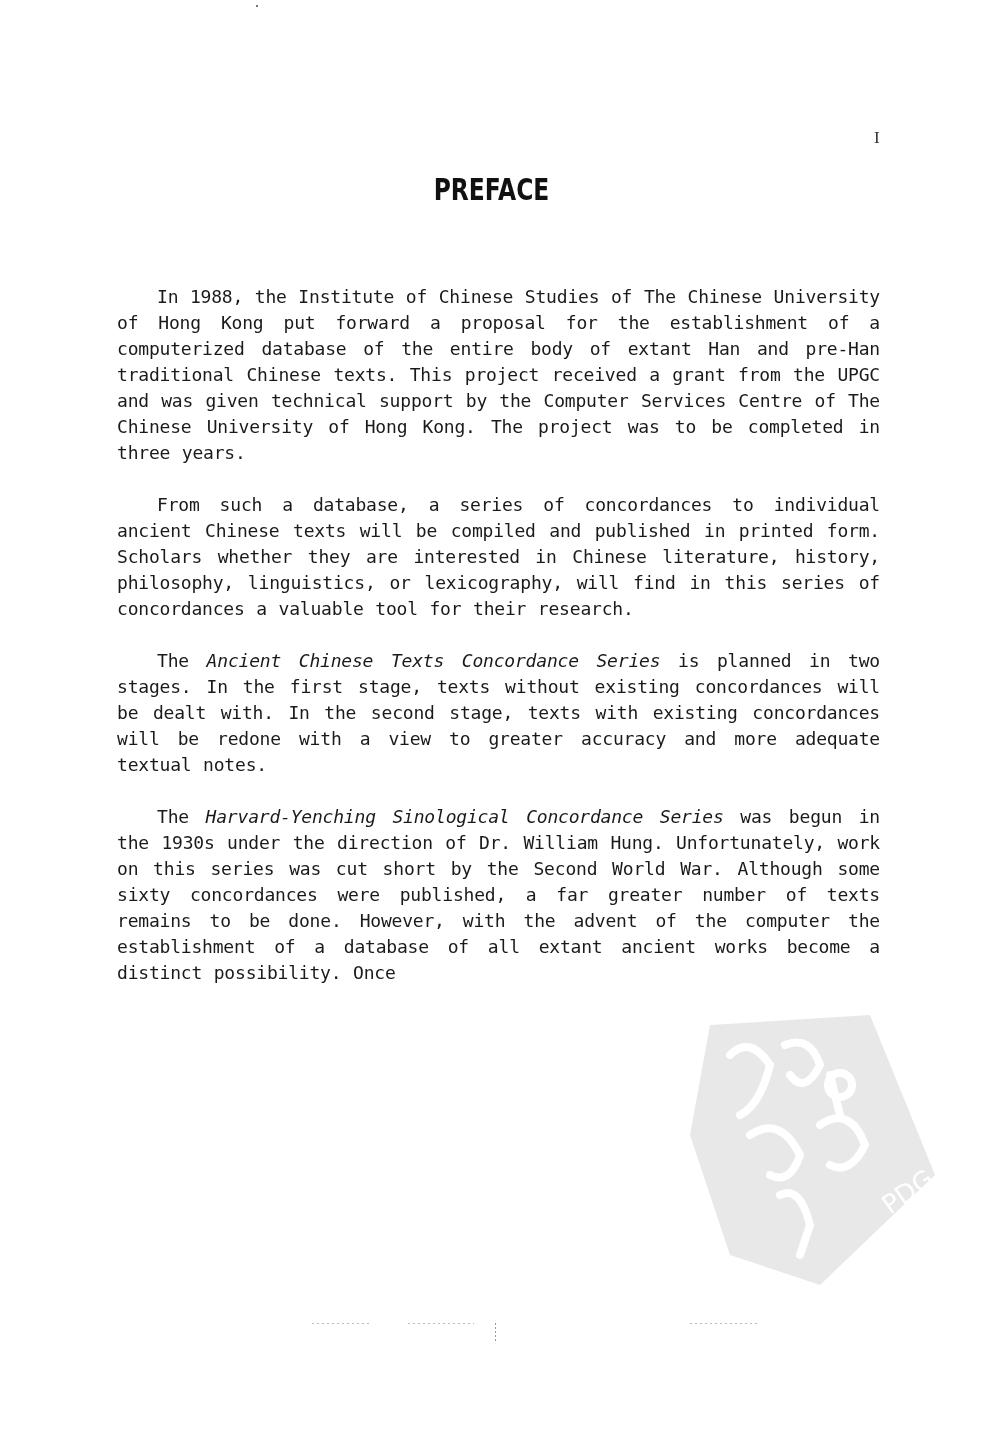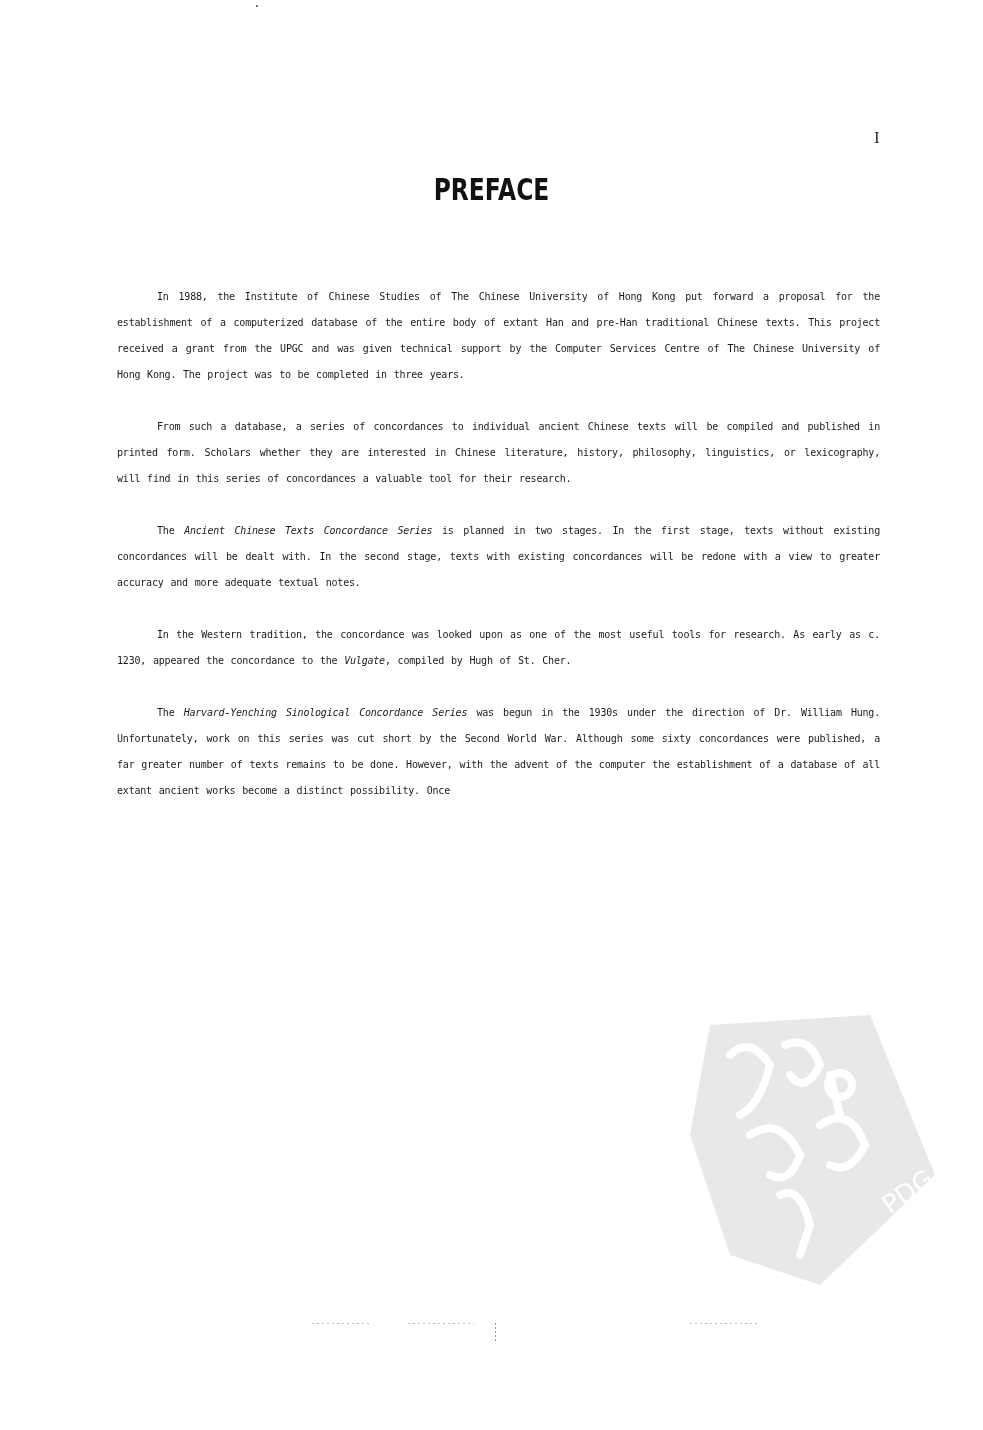--- a/index.html
+++ b/index.html
@@ -45,21 +45,21 @@
       transform-origin: center;
       color: #111;
     }
     .body-text {
       position: absolute;
       left: 117px;
       top: 284px;
       width: 763px;
     }
     .para {
-      font-size: 10px;
+      font-size: 18px;
       line-height: 26px;
       text-align: justify;
       text-indent: 40px;
       margin: 0 0 26px 0;
       letter-spacing: -0.2px;
       word-spacing: 1px;
     }
     .para em {
     }
     
@@ -111,21 +111,20 @@
       <circle cx="150" cy="70" r="12"></circle>
     </g>
     <text x="200" y="200" fill="#ffffff" font-family="DejaVu Sans, sans-serif" font-size="26" transform="rotate(-35 200 200)">PDG</text>
   </svg>
 </div>
 
 <div class="body-text" id="body-text">
     <p class="para"><span>In 1988, the Institute of Chinese Studies of The Chinese University of Hong Kong put forward a proposal for the establishment of a computerized database of the entire body of extant Han and pre-Han traditional Chinese texts. This project received a grant from the UPGC and was given technical support by the Computer Services Centre of The Chinese University of Hong Kong. The project was to be completed in three years.</span></p>
     <p class="para"><span>From such a database, a series of concordances to individual ancient Chinese texts will be compiled and published in printed form. Scholars whether they are interested in Chinese literature, history, philosophy, linguistics, or lexicography, will find in this series of concordances a valuable tool for their research.</span></p>
     <p class="para"><span>The </span><em>Ancient Chinese Texts Concordance Series</em><span> is planned in two stages. In the first stage, texts without existing concordances will be dealt with. In the second stage, texts with existing concordances will be redone with a view to greater accuracy and more adequate textual notes.</span></p>
-    <p class="para"><span>In the Western tradition, the concordance was looked upon as one of the most useful tools for research. As early as c. 1230, appeared the concordance to the </span><em>Vulgate</em><span>, compiled by Hugh of St. Cher.</span></p>
     <p class="para"><span>The </span><em>Harvard-Yenching Sinological Concordance Series</em><span> was begun in the 1930s under the direction of Dr. William Hung. Unfortunately, work on this series was cut short by the Second World War. Although some sixty concordances were published, a far greater number of texts remains to be done. However, with the advent of the computer the establishment of a database of all extant ancient works become a distinct possibility. Once</span></p>
   </div>
 
 <div class="footer-artifacts">
   <div class="artifact-line" style="left:312px; top:3px; width:60px;"></div>
   <div class="artifact-line" style="left:408px; top:3px; width:66px;"></div>
   <div class="artifact-vert" style="left:495px; top:3px; height:20px;"></div>
   <div class="artifact-line" style="left:690px; top:3px; width:70px;"></div>
 </div>
 

